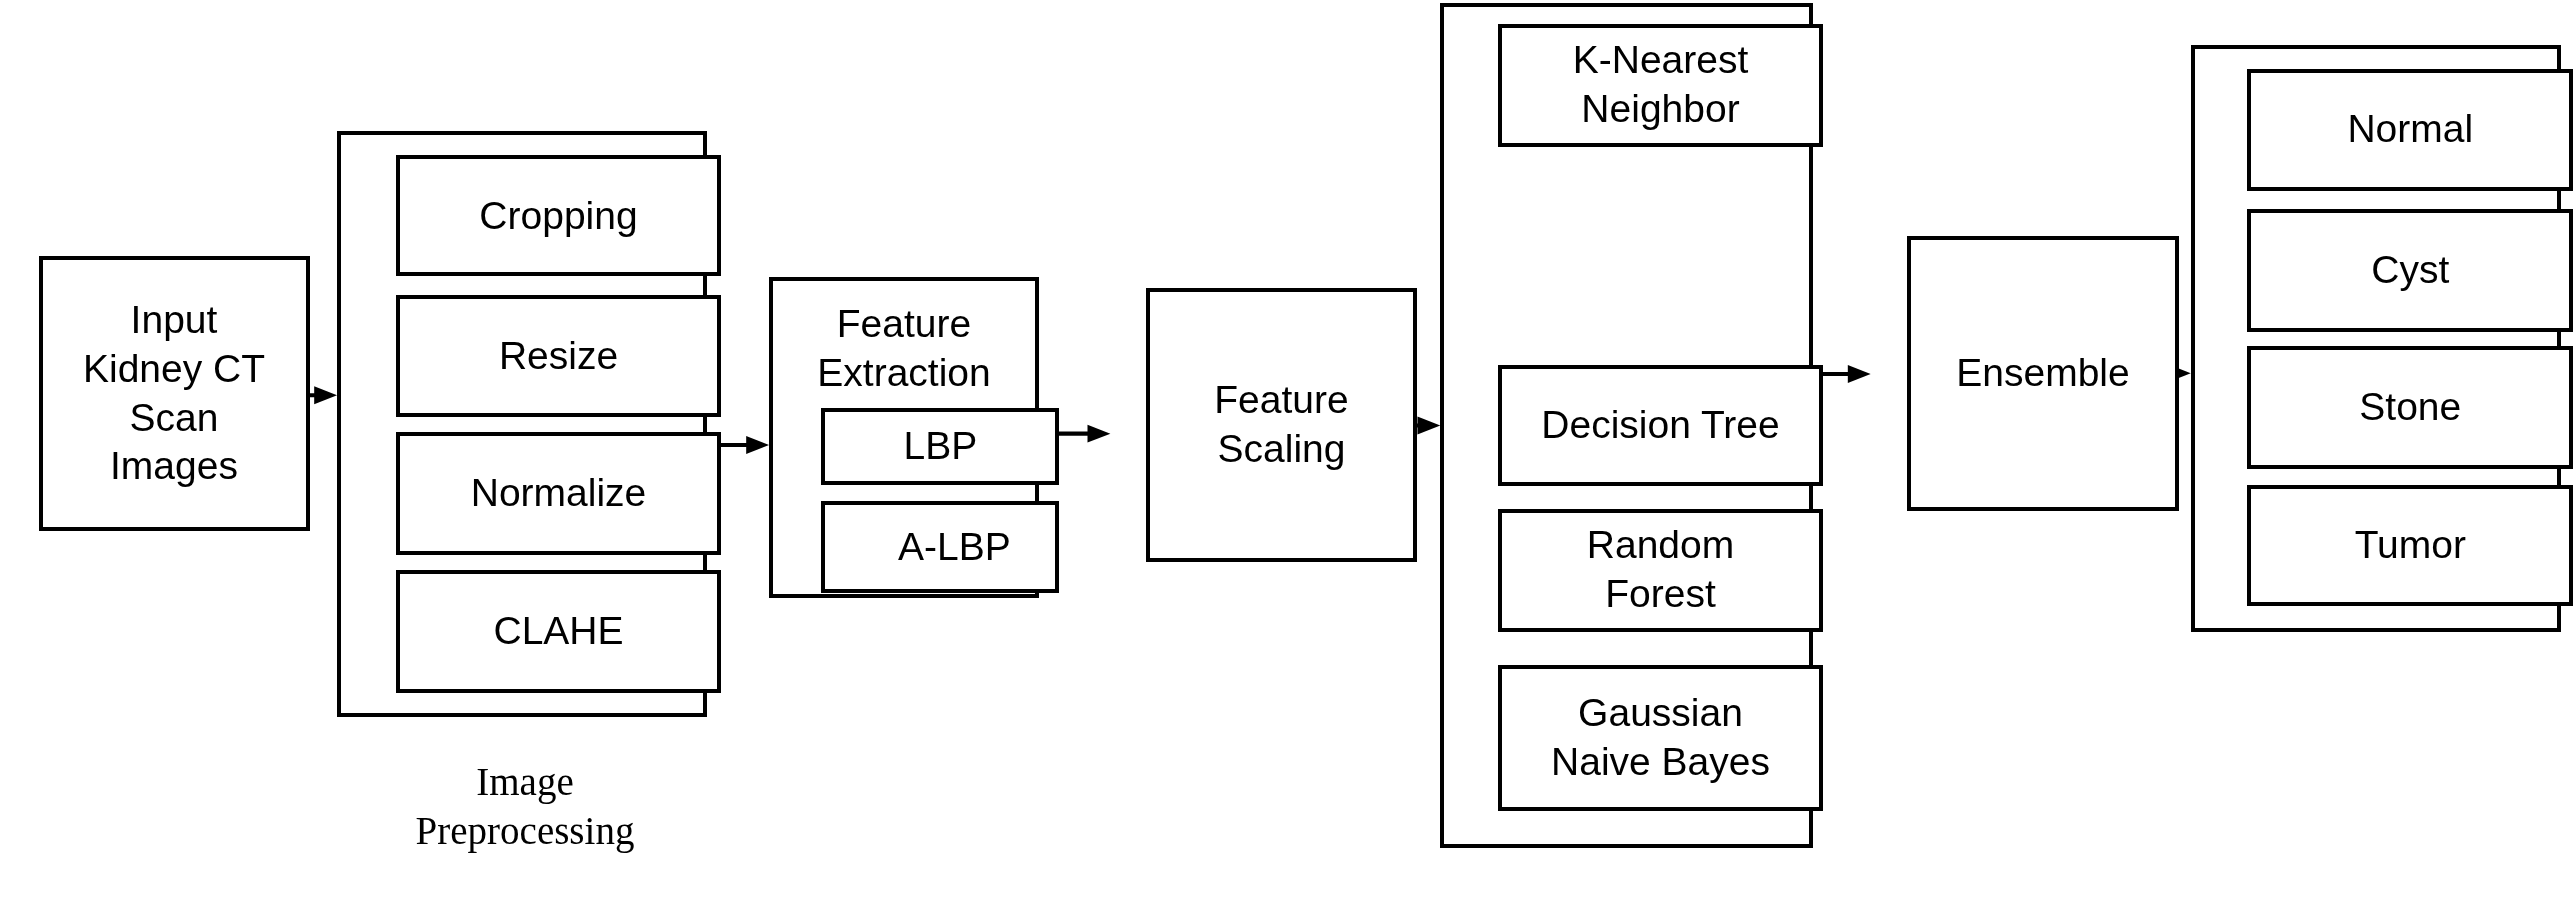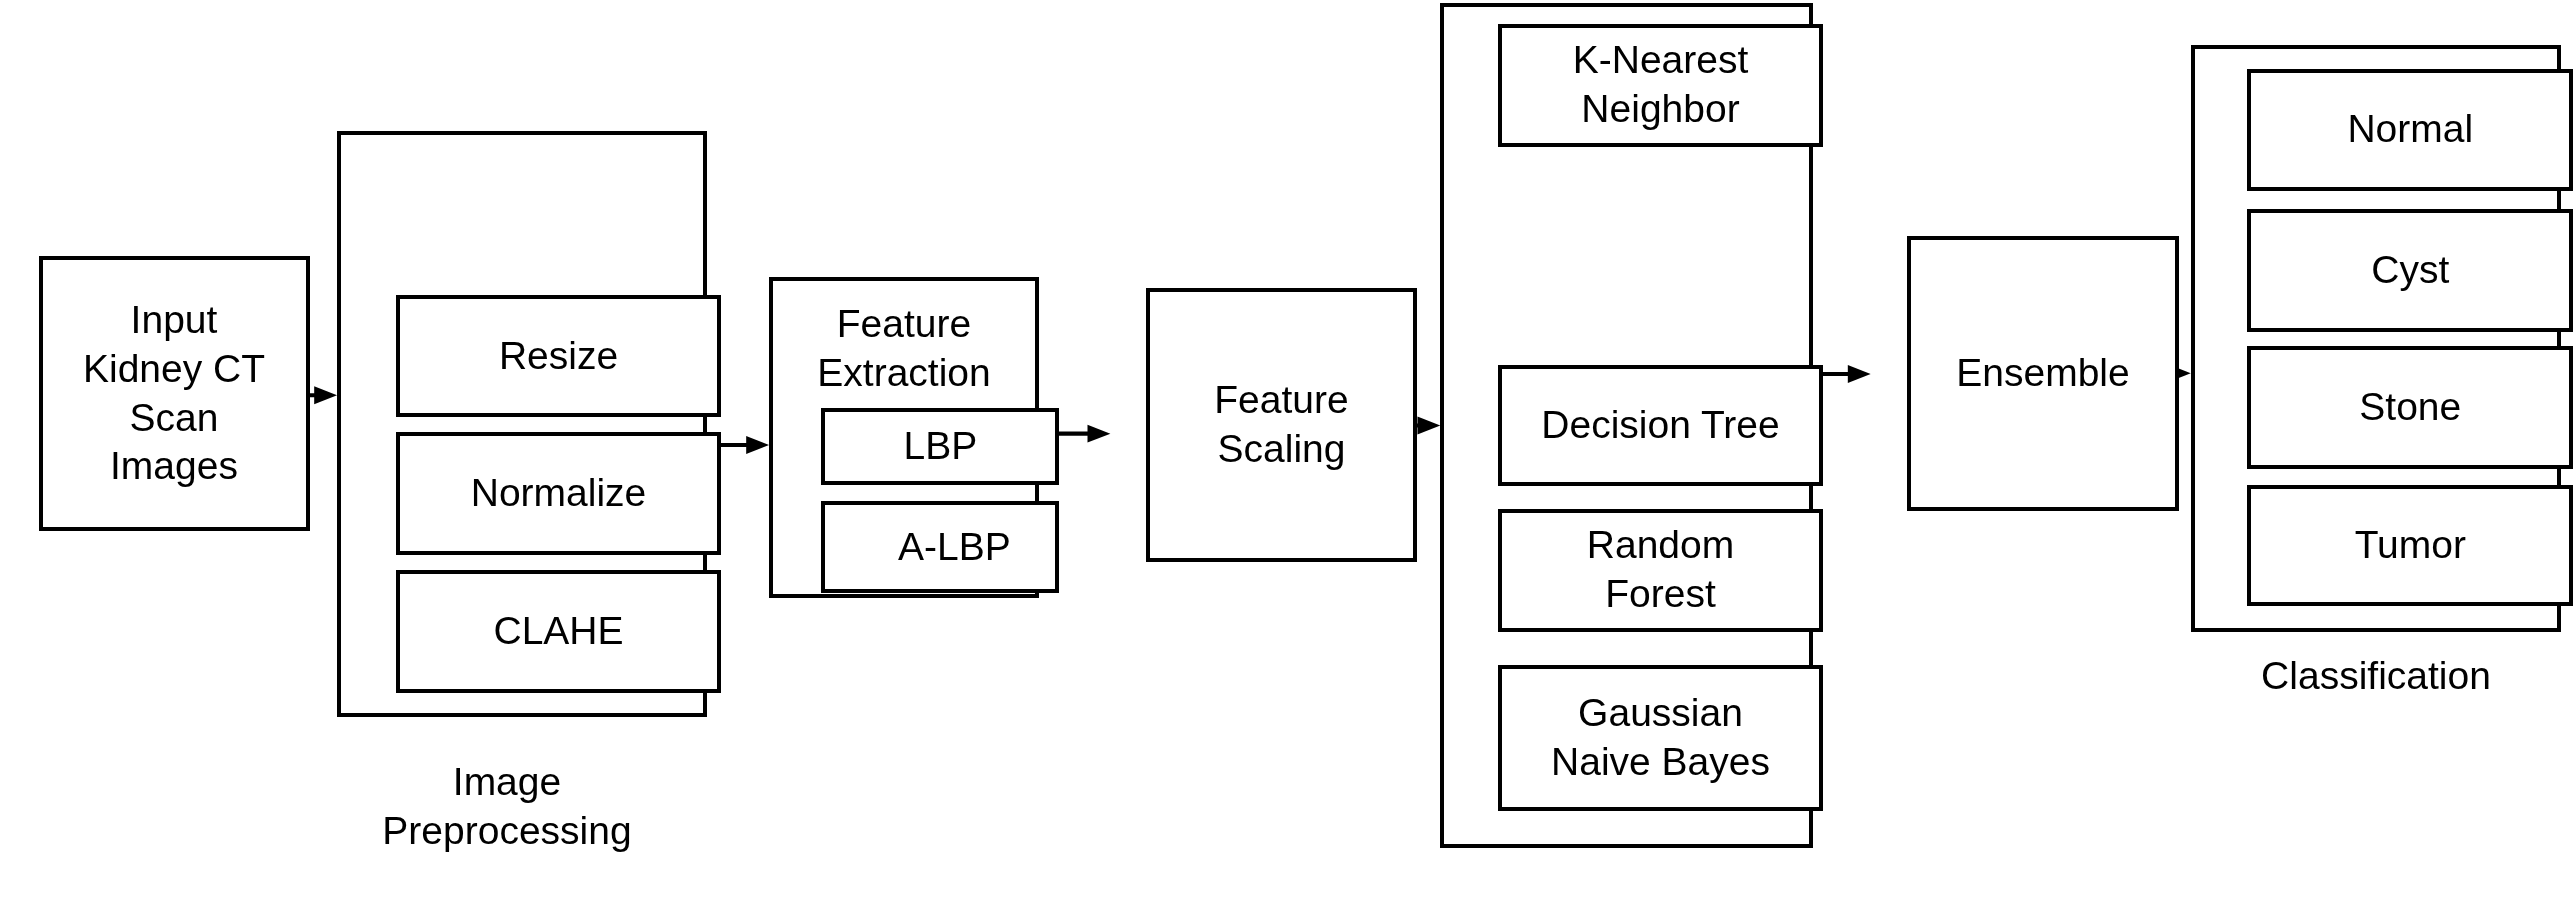--- a/index.html
+++ b/index.html
@@ -95,25 +95,26 @@
       <polygon points="2682,457 2654,446 2654,468"></polygon>
     </g>
   </svg>
 
   <div class="box" style="left:2.5px; top:256px; width:271px; height:275px;">Input
 Kidney CT
 Scan
 Images</div>
 
   <div class="group group--thin" style="left:337px; top:131px; width:370px; height:586px;">
+    <div class="box" style="left:19px; top:20.4px; width:325px; height:121px;">Cropping</div>
     <div class="box" style="left:19px; top:160px; width:325px; height:122px;">Resize</div>
     <div class="box" style="left:19px; top:297px; width:325px; height:123px;">Normalize</div>
     <div class="box" style="left:19px; top:435px; width:325px; height:123px;">CLAHE</div>
   </div>
-  <div class="caption" style="left:322px; top:758px; width:370px;">Image
+  <div class="caption" style="left:340px; top:758px; width:370px;font-family:Liberation Serif, serif;">Image
 Preprocessing</div>
 
   <div class="group group--thin" style="left:769px; top:277px; width:270px; height:321px;">
     <div class="group-title" style="top:19px;">Feature
 Extraction</div>
     <div class="box" style="left:12.3px; top:127px; width:238px; height:77px;">LBP</div>
     <div class="box" style="left:12.3px; top:220px; width:238px; height:92px;padding-left:28px;">A-LBP</div>
   </div>
 
   <div class="box" style="left:1110px; top:288px; width:271px; height:274px;">Feature
@@ -130,16 +131,15 @@
   </div>
 
   <div class="box" style="left:1871px; top:236px; width:272px; height:275px;">Ensemble</div>
 
   <div class="group" style="left:2191px; top:45px; width:370px; height:587px;">
     <div class="box" style="left:16.3px; top:19.6px; width:326px; height:122px;">Normal</div>
     <div class="box" style="left:16.3px; top:160px; width:326px; height:123px;">Cyst</div>
     <div class="box" style="left:16.3px; top:297px; width:326px; height:123px;">Stone</div>
     <div class="box" style="left:16.3px; top:436px; width:326px; height:121px;">Tumor</div>
   </div>
-  <div class="caption" style="left:2191px; top:652px; width:370px;">Classification</div>
 
 </div>
 
 
 </body></html>

